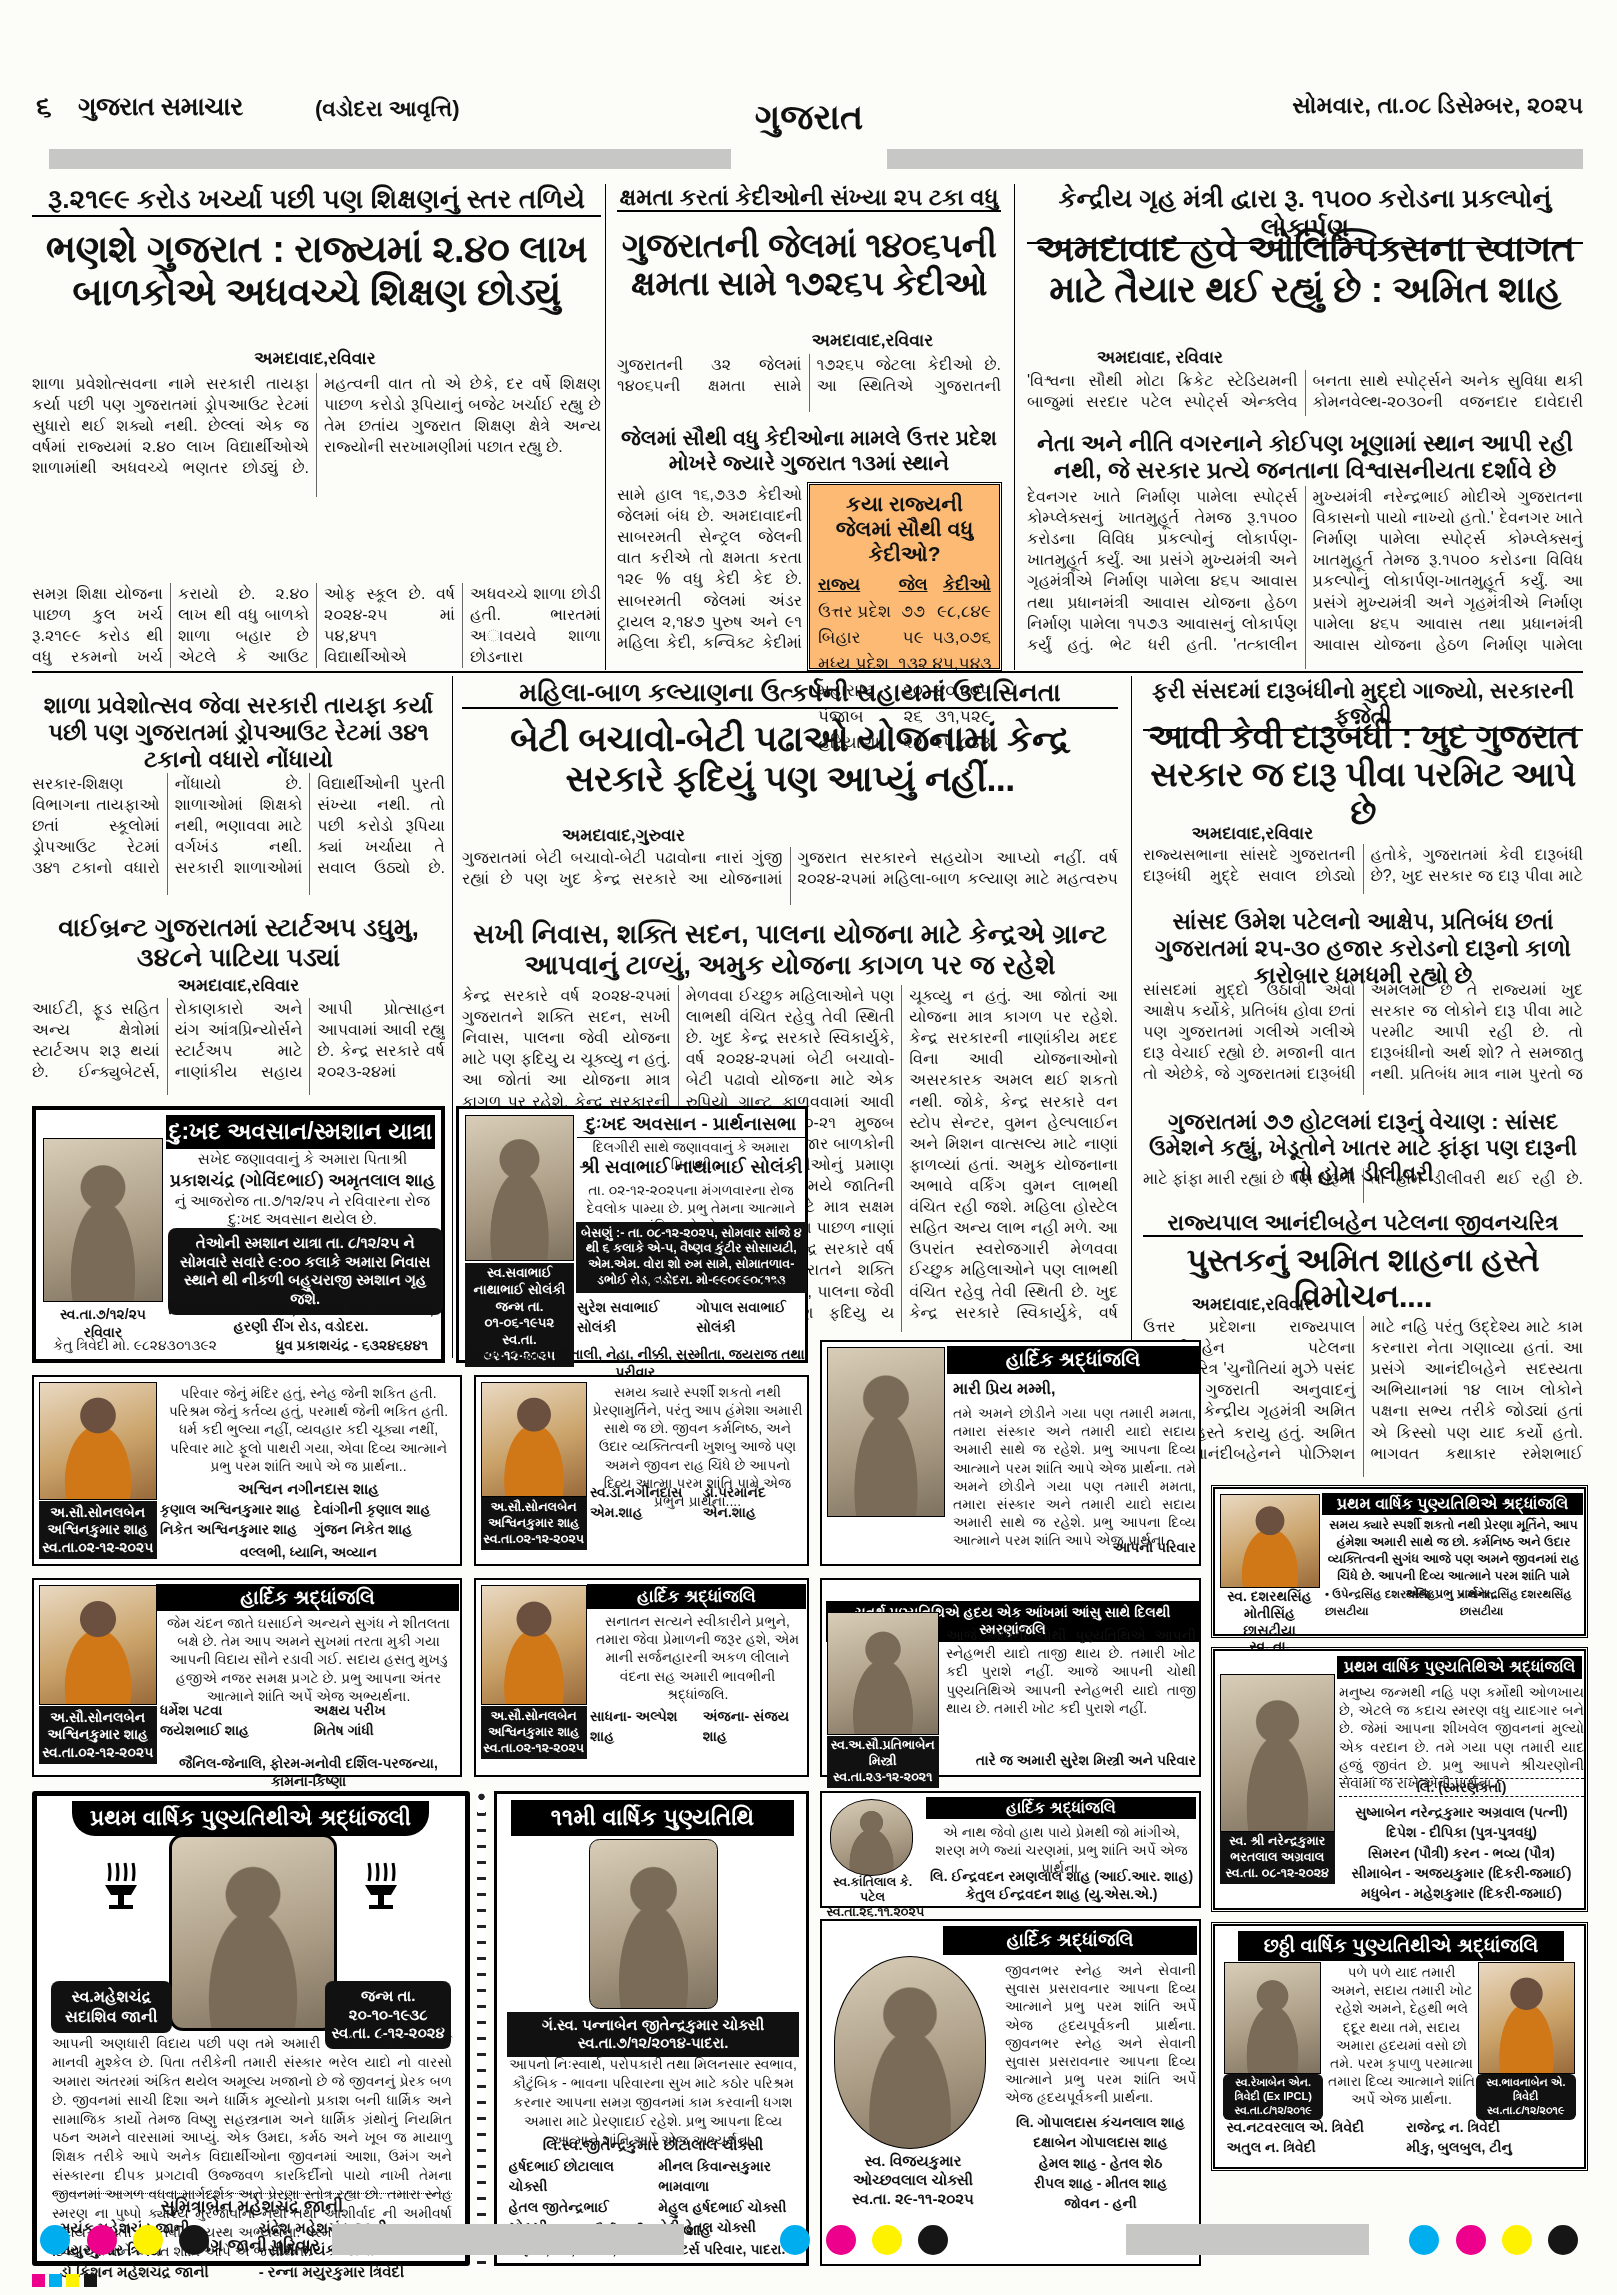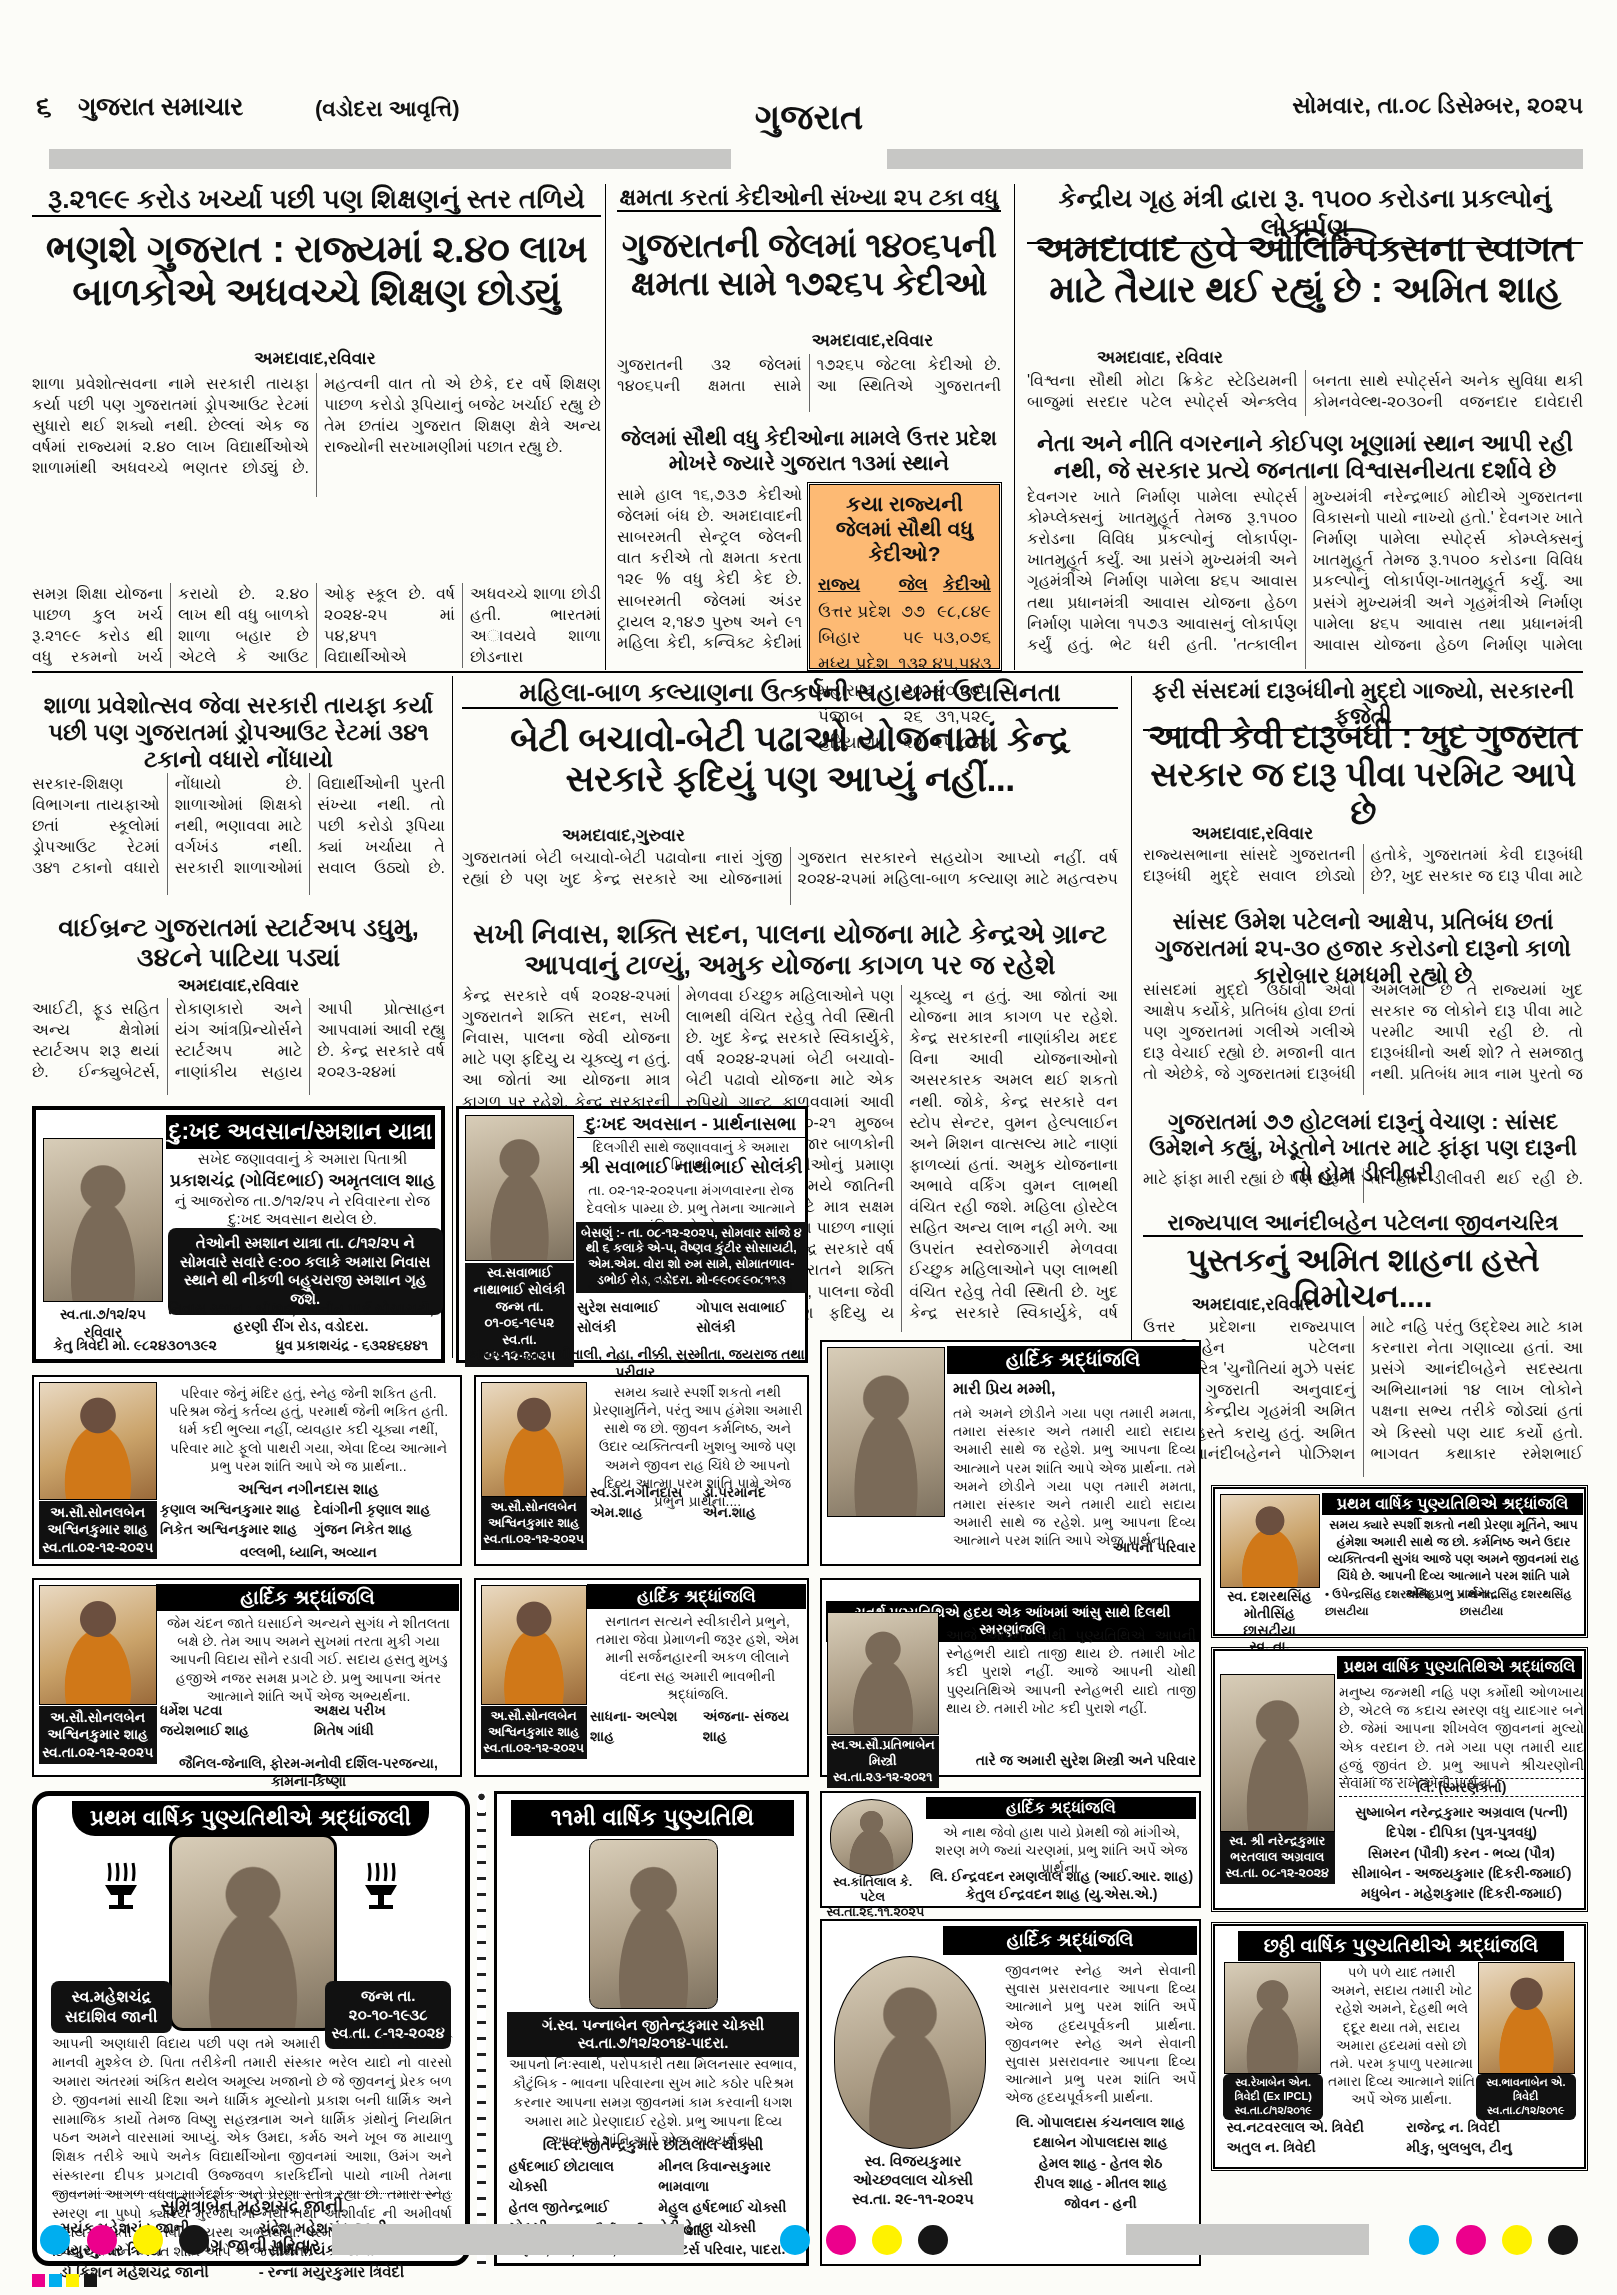--- a/index.html
+++ b/index.html
@@ -154,21 +154,21 @@
 
   <div class="ab ad" style="left:32px;top:1106px;width:413px;height:257px;border-width:4.6px;">
     <div class="ph" style="position:absolute;left:7px;top:28px;width:118px;height:162px;"></div>
     <div class="adt" style="position:absolute;left:130px;top:4.6px;width:269px;font-size:23px;padding:3.5px 0;">દુ:ખદ અવસાન/સ્મશાન યાત્રા</div>
     <div class="ab" style="left:133px;top:40px;width:267px;text-align:center;font-size:15px;">સખેદ જણાવવાનું કે અમારા પિતાશ્રી</div>
     <div class="ab" style="left:133px;top:60px;width:267px;text-align:center;font-size:17.3px;font-weight:bold;">પ્રકાશચંદ્ર (ગોવિંદભાઈ) અમૃતલાલ શાહ</div>
     <div class="ab" style="left:133px;top:82px;width:267px;text-align:center;font-size:15px;">નું આજરોજ તા.૭/૧૨/૨૫ ને રવિવારના રોજ દુ:ખદ અવસાન થયેલ છે.</div>
     <div class="cap" style="position:absolute;left:132px;top:118px;width:263px;font-size:15px;padding:5.8px;border-radius:8px;">તેઓની સ્મશાન યાત્રા તા. ૮/૧૨/૨૫ ને સોમવારે સવારે ૯:૦૦ કલાકે અમારા નિવાસ સ્થાને થી નીકળી બહુચરાજી સ્મશાન ગૃહ જશે.</div>
     <div class="ab" style="left:132px;top:191px;width:266px;text-align:center;font-size:14.4px;font-weight:bold;">નિવાસ સ્થાન : બી/૨૬, નવનીત પાર્ક સોસાયટી, હરણી રીંગ રોડ, વડોદરા.</div>
     <div class="ab small" style="left:8px;top:195px;width:118px;text-align:center;font-weight:bold;">સ્વ.તા.૭/૧૨/૨૫ રવિવાર</div>
-    <div class="ab small" style="left:17.3px;top:226px;width:173px;font-weight:bold;">કેતુ ત્રિવેદી મો. ૯૮૨૪૩૦૧૩૯૨</div>
+    <div class="ab small" style="left:17.3px;top:226px;width:173px;font-weight:normal;">કેતુ ત્રિવેદી મો. ૯૮૨૪૩૦૧૩૯૨</div>
     <div class="ab small" style="left:219px;top:226px;width:173px;text-align:right;font-weight:bold;">ધ્રુવ પ્રકાશચંદ્ર - ૬૩૨૪૬૪૪૧</div>
   </div>
 
   <div class="ab ad" style="left:456px;top:1106px;width:352px;height:257px;border-width:3.5px;">
     <div class="ph" style="position:absolute;left:5.8px;top:5.8px;width:107px;height:144px;"></div>
     <div class="cap" style="position:absolute;left:5.8px;top:154px;width:107px;font-size:13.3px;padding:2.3px 1.2px;">
       <div>સ્વ.સવાભાઈ નાથાભાઈ સોલંકી</div>
       <div>જન્મ તા. ૦૧-૦૬-૧૯૫૨</div>
       <div>સ્વ.તા. ૦૨-૧૨-૨૦૨૫</div>
     </div>
@@ -290,21 +290,21 @@
     <div class="ab" style="left:124px;top:127px;width:245px;text-align:center;font-size:14px;font-weight:bold;border-top:1.2px dashed #000;border-bottom:1.2px dashed #000;">લિ. (સ્મરણકર્તા)</div>
     <div class="ab nm nm1 small" style="left:124px;top:151px;width:245px;height:103px;overflow:hidden;text-align:center;">
         <div>સુષ્માબેન નરેન્દ્રકુમાર અગ્રવાલ (પત્ની)</div>
         <div>દિપેશ - દીપિકા (પુત્ર-પુત્રવધુ)</div>
         <div>સિમરન (પૌત્રી) કરન - ભવ્ય (પૌત્ર)</div>
         <div>સીમાબેન - અજયકુમાર (દિકરી-જમાઈ)</div>
         <div>મધુબેન - મહેશકુમાર (દિકરી-જમાઈ)</div>
       </div>
   </div>
 
-  <div class="ab ad" style="left:32px;top:1791px;width:438px;height:475px;border-width:5.8px;border-radius:17px;">
+  <div class="ab ad" style="left:32px;top:1791px;width:438px;height:475px;border-width:5.8px;border-radius:3px;">
     <div class="adt" style="position:absolute;left:35px;top:4.6px;width:357px;font-size:22px;padding:4.6px 0;border-radius:0 0 23px 23px;">પ્રથમ વાર્ષિક પુણ્યતિથીએ શ્રદ્ધાંજલી</div>
     <svg class="diya" style="position:absolute;left:64px;top:64px;" viewBox="0 0 40 50">
         <path d="M8 2 q2 10 0 18 M16 2 q2 10 0 18 M24 2 q2 10 0 18 M32 2 q2 10 0 18" stroke="#000" stroke-width="3" fill="none"></path>
         <path d="M4 24 h32 l-6 10 h-20 z" fill="#000"></path>
         <rect x="17" y="34" width="6" height="10" fill="#000"></rect>
         <rect x="8" y="44" width="24" height="4" fill="#000"></rect>
       </svg>
     <svg class="diya" style="position:absolute;right:64px;top:64px;" viewBox="0 0 40 50">
         <path d="M8 2 q2 10 0 18 M16 2 q2 10 0 18 M24 2 q2 10 0 18 M32 2 q2 10 0 18" stroke="#000" stroke-width="3" fill="none"></path>
         <path d="M4 24 h32 l-6 10 h-20 z" fill="#000"></path>

